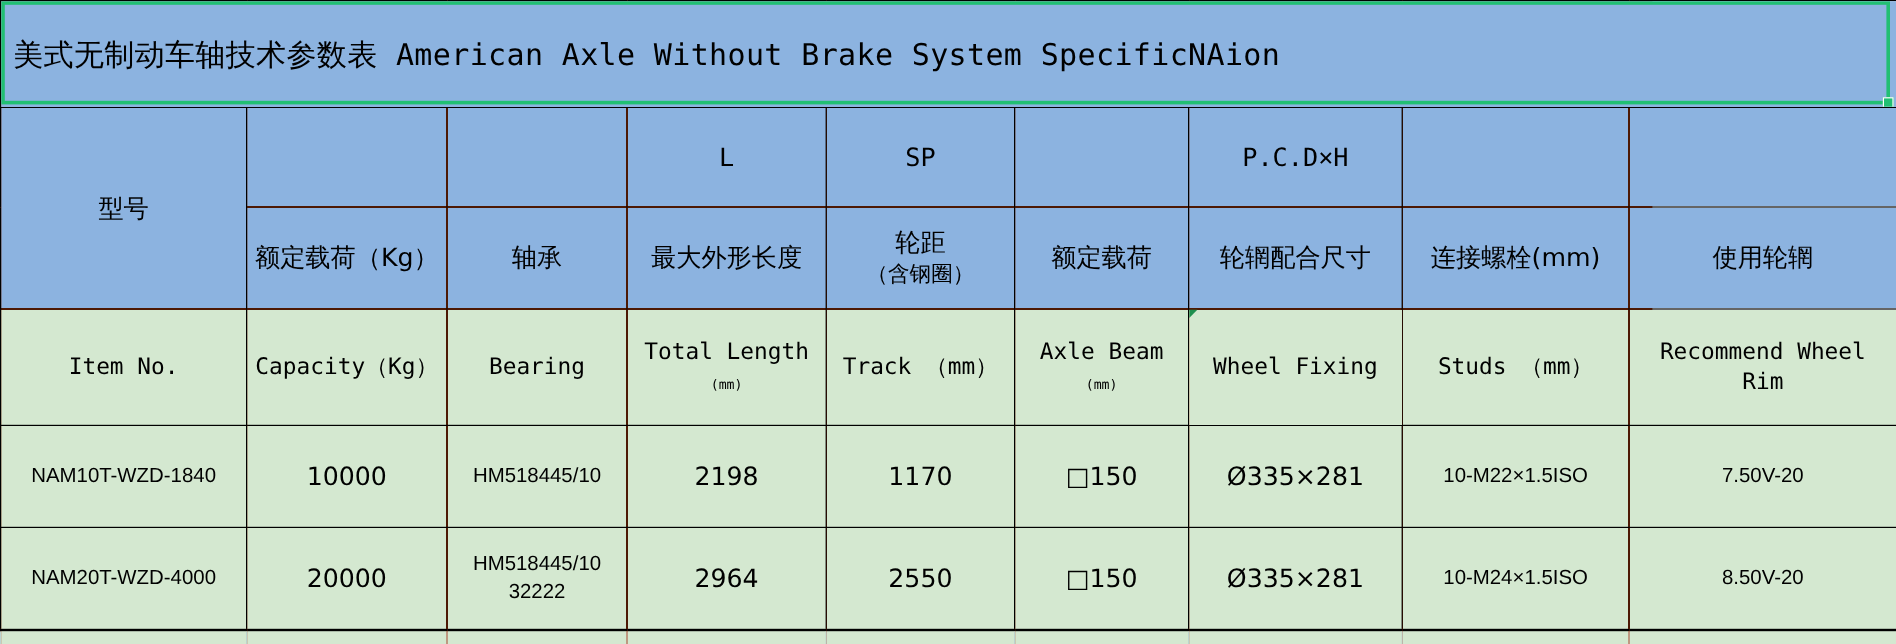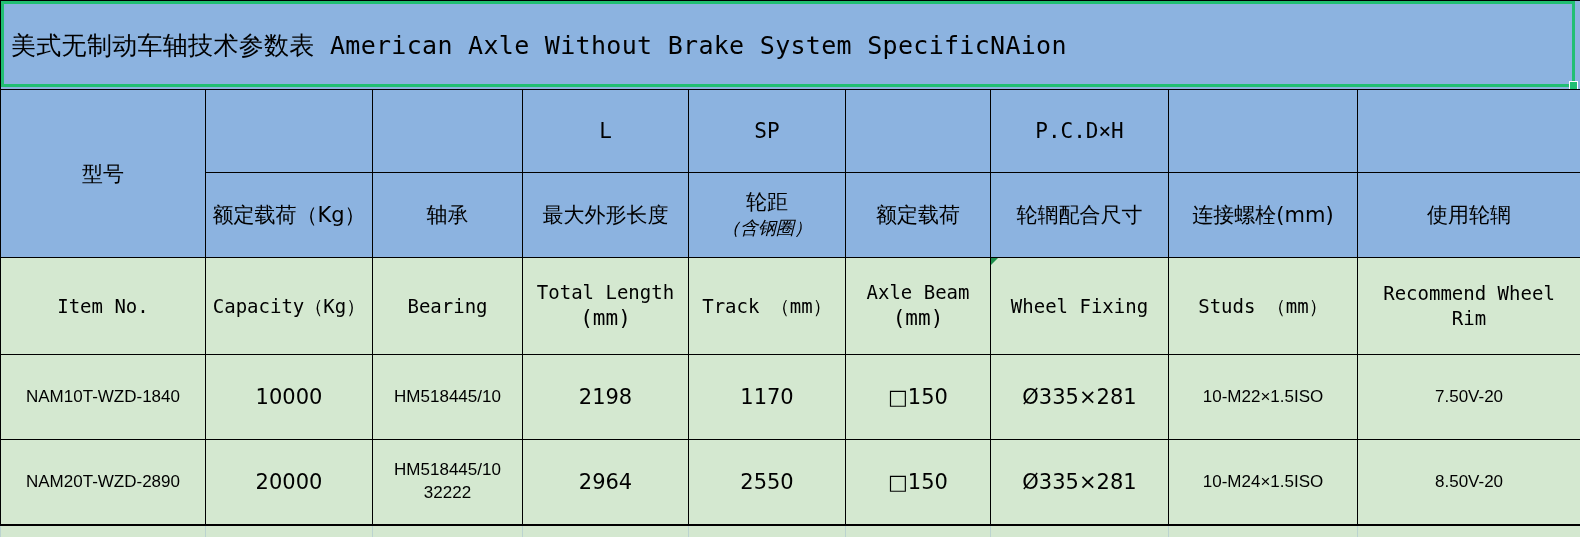--- a/index.html
+++ b/index.html
@@ -84,42 +84,41 @@
   tr.cn-bottom td { height: 84px; }
 
   .cn-label {
     font-size: 21px;
     font-family: "DejaVu Sans", "Liberation Sans", sans-serif;
     line-height: 1.18;
     white-space: normal;
   }
   .cn-label .sub {
     font-size: 18px;
-    font-style: italic;
   }
   .mono-label {
     font-family: "DejaVu Sans Mono", "Liberation Mono", monospace;
     font-size: 21px;
     letter-spacing: 0px;
   }
   .model-cell {
     font-size: 21px;
   }
 
   
   tr.en-row td {
     background: #D4E8D0;
     height: 96px;
     font-family: "DejaVu Sans Mono", "Liberation Mono", monospace;
     font-size: 19px;
     line-height: 1.3;
     white-space: normal;
   }
   tr.en-row td .small {
-    font-size: 21px;
+    font-size: 11px;
   }
 
   
   tr.data-row td {
     background: #D4E8D0;
     height: 84px;
     font-family: Liberation Sans, sans-serif;
     font-size: 17px;
     line-height: 1.35;
     white-space: normal;
@@ -239,21 +238,21 @@
         </td>
         <td class="numeric">2198</td>
         <td class="numeric">1170</td>
         <td class="sym">□150</td>
         <td class="sym">Ø335×281</td>
         <td>10-M22×1.5ISO</td>
         <td>7.50V-20</td>
       </tr>
 
       <tr class="data-row">
-        <td>NAM20T-WZD-2890</td>
+        <td>NAM20T-WZD-4000</td>
         <td class="numeric">20000</td>
         <td>
           <span>HM518445/10</span><br>
           <span>32222</span>
         </td>
         <td class="numeric">2964</td>
         <td class="numeric">2550</td>
         <td class="sym">□150</td>
         <td class="sym">Ø335×281</td>
         <td>10-M24×1.5ISO</td>

